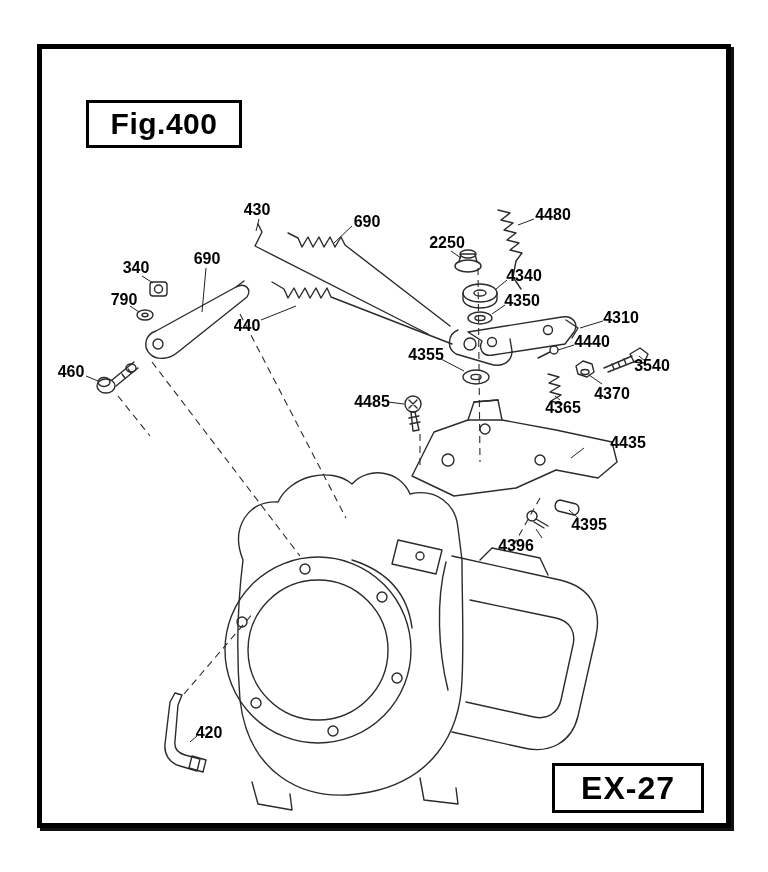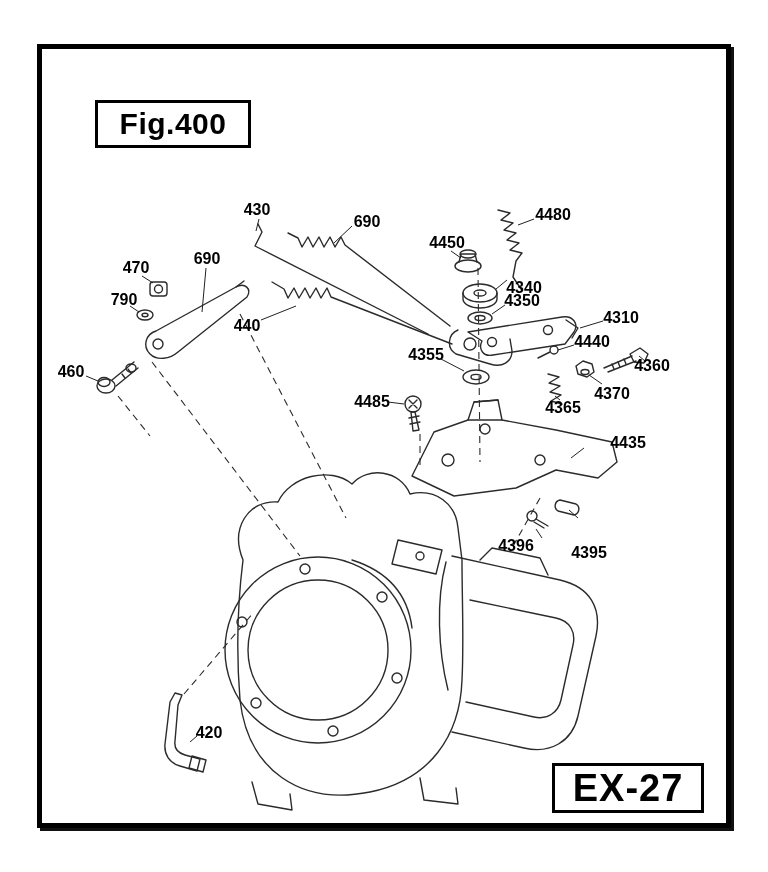--- a/index.html
+++ b/index.html
@@ -14,27 +14,27 @@
   .frame {
     position:absolute; left:37px; top:44px; width:694px; height:784px;
     border:5px solid #000;
     box-shadow:3px 3px 0 #111;
   }
   .fig-box {
     position:absolute; left:86px; top:100px; width:156px; height:48px;
     border:3px solid #000;
     display:flex; align-items:center; justify-content:center;
     font-size:30px; font-weight:bold; letter-spacing:0.5px;
-    background:#fff; z-index:3;margin-left:9px;
+    background:#fff; z-index:3;
   }
   .ref-box {
     position:absolute; left:552px; top:763px; width:152px; height:50px;
     border:3px solid #000;
     display:flex; align-items:center; justify-content:center;
-    font-size:38px; font-weight:bold; letter-spacing:1px;
+    font-size:32px; font-weight:bold; letter-spacing:1px;
     background:#fff; z-index:3;
   }
   svg.canvas { position:absolute; left:0; top:0; z-index:1; }
   .labels { position:absolute; inset:0; z-index:2;text-align:right; }
   .part-label {
     position:absolute; transform:translate(-50%,-50%);
     font-size:16px; font-weight:bold; color:#000; white-space:nowrap;
   }
 </style>
 </head>
@@ -187,34 +187,34 @@
       <path d="M578,518 L569,510"></path>
       <path d="M542,538 L536,529"></path>
       <path d="M197,736 L190,742"></path>
     </g>
   </svg>
 
   <div class="labels">
     <div class="part-label" style="left:257px;top:210px">430</div>
     <div class="part-label" style="left:367px;top:222px">690</div>
     <div class="part-label" style="left:553px;top:215px">4480</div>
-    <div class="part-label" style="left:447px;top:243px">4450</div>
-    <div class="part-label" style="left:136px;top:268px">470</div>
+    <div class="part-label" style="left:447px;top:243px">2250</div>
+    <div class="part-label" style="left:136px;top:268px">340</div>
     <div class="part-label" style="left:207px;top:259px">690</div>
-    <div class="part-label" style="left:524px;top:288px">4340</div>
+    <div class="part-label" style="left:524px;top:276px">4340</div>
     <div class="part-label" style="left:124px;top:300px">790</div>
     <div class="part-label" style="left:522px;top:301px">4350</div>
     <div class="part-label" style="left:621px;top:318px">4310</div>
     <div class="part-label" style="left:247px;top:326px">440</div>
     <div class="part-label" style="left:592px;top:342px">4440</div>
     <div class="part-label" style="left:71px;top:372px">460</div>
     <div class="part-label" style="left:426px;top:355px">4355</div>
-    <div class="part-label" style="left:652px;top:366px">4360</div>
+    <div class="part-label" style="left:652px;top:366px">3540</div>
     <div class="part-label" style="left:612px;top:394px">4370</div>
     <div class="part-label" style="left:563px;top:408px">4365</div>
     <div class="part-label" style="left:372px;top:402px">4485</div>
     <div class="part-label" style="left:628px;top:443px">4435</div>
-    <div class="part-label" style="left:589px;top:553px">4395</div>
+    <div class="part-label" style="left:589px;top:525px">4395</div>
     <div class="part-label" style="left:516px;top:546px">4396</div>
     <div class="part-label" style="left:209px;top:733px">420</div>
   </div>
 
 </div>
 
 </body></html>

